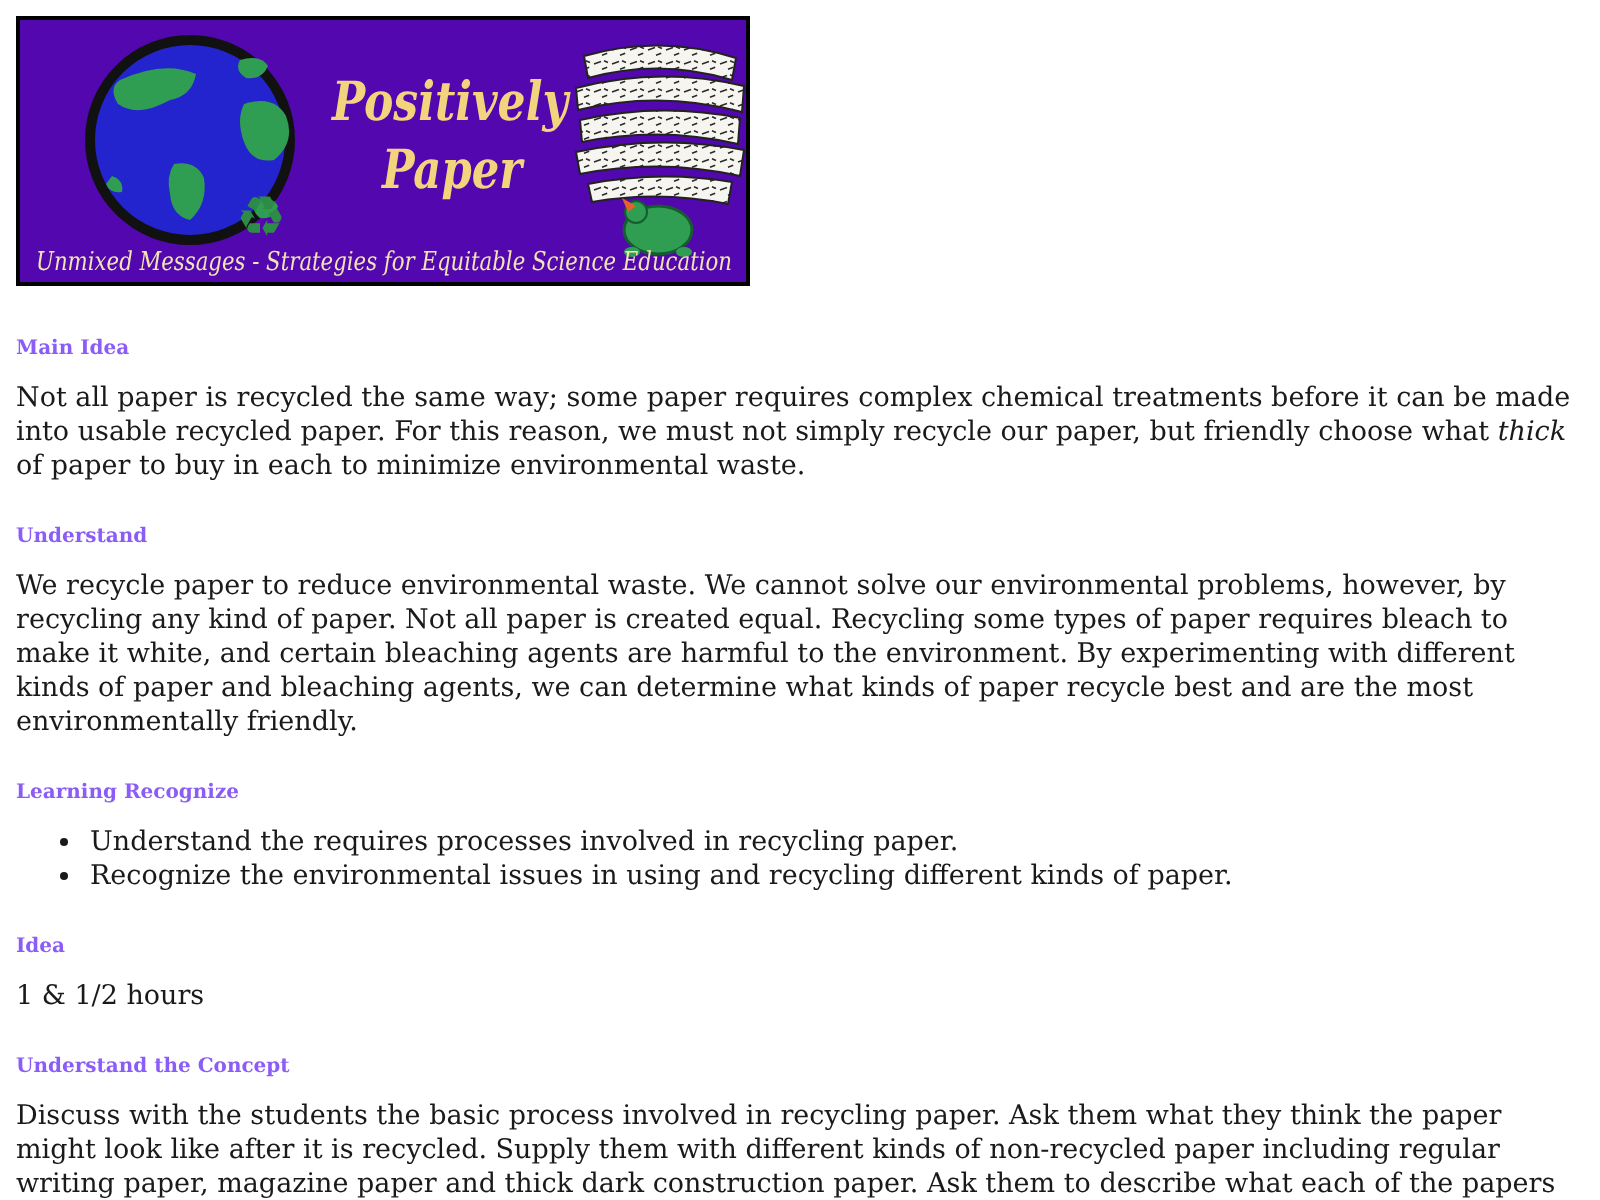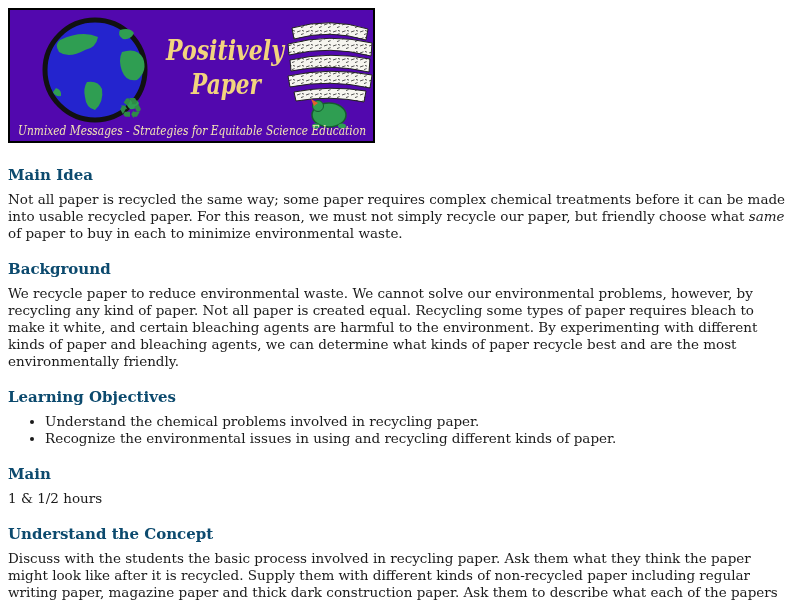--- a/index.html
+++ b/index.html
@@ -12,25 +12,25 @@
   body {
     padding: 8px;
     font-family: "DejaVu Serif", serif;
     color: #1a1a1a;
   }
   .banner {
     display: block;
     width: 367px; height: 135px;
   }
   h3.section-heading {
-    font-size: 15px;
+    font-size: 10px;
     line-height: 18px;
     font-weight: bold;
     margin: 18px 0 0 0;
-    color: #0c4a6e;
+    color: #8b5cf6;
   }
   h3.section-heading:first-of-type { margin-top: 23px; }
   p.body-text {
     font-size: 13.5px;
     line-height: 17px;
     margin: 7px 0 0 0;
   }
   ul.objectives {
     margin: 7px 0 0 0;
     padding-left: 37px;
@@ -92,28 +92,28 @@
       <path d="M310,95 l-7,-4 l3,7 z" fill="#E2622A"></path>
       <ellipse cx="308" cy="118" rx="4" ry="2.5" fill="#2F9E52"></ellipse>
       <ellipse cx="334" cy="118" rx="4" ry="2.5" fill="#2F9E52"></ellipse>
     </g>
   </g>
 
   <text class="banner-tagline" x="184" y="127" font-size="13" fill="#F2E4B4" text-anchor="middle" textLength="348" lengthAdjust="spacingAndGlyphs">Unmixed Messages - Strategies for Equitable Science Education</text>
 </svg>
 
 <h3 class="section-heading">Main Idea</h3>
-<p class="body-text"><span>Not all paper is recycled the same way; some paper requires complex chemical treatments before it can be made into usable recycled paper. For this reason, we must not simply recycle our paper, but friendly choose what </span><i>same</i><span> of paper to buy in each to minimize environmental waste.</span></p>
+<p class="body-text"><span>Not all paper is recycled the same way; some paper requires complex chemical treatments before it can be made into usable recycled paper. For this reason, we must not simply recycle our paper, but friendly choose what </span><i>thick</i><span> of paper to buy in each to minimize environmental waste.</span></p>
 
-<h3 class="section-heading">Background</h3>
+<h3 class="section-heading">Understand</h3>
 <p class="body-text">We recycle paper to reduce environmental waste. We cannot solve our environmental problems, however, by recycling any kind of paper. Not all paper is created equal. Recycling some types of paper requires bleach to make it white, and certain bleaching agents are harmful to the environment. By experimenting with different kinds of paper and bleaching agents, we can determine what kinds of paper recycle best and are the most environmentally friendly.</p>
 
-<h3 class="section-heading">Learning Objectives</h3>
+<h3 class="section-heading">Learning Recognize</h3>
 <ul class="objectives">
-  <li>Understand the chemical problems involved in recycling paper.</li>
+  <li>Understand the requires processes involved in recycling paper.</li>
   <li>Recognize the environmental issues in using and recycling different kinds of paper.</li>
 </ul>
 
-<h3 class="section-heading">Main</h3>
+<h3 class="section-heading">Idea</h3>
 <p class="body-text">1 &amp; 1/2 hours</p>
 
 <h3 class="section-heading">Understand the Concept</h3>
 <p class="body-text">Discuss with the students the basic process involved in recycling paper. Ask them what they think the paper might look like after it is recycled. Supply them with different kinds of non-recycled paper including regular writing paper, magazine paper and thick dark construction paper. Ask them to describe what each of the papers might look like after being recycled. Next, supply them with various types of recycled paper including white, off-white and paper containing fibre. (You may even want to provide them with a stack of recyclable paper.) Ask them to match the recycled samples with the appropriate type of paper.</p>
 
 </body></html>

